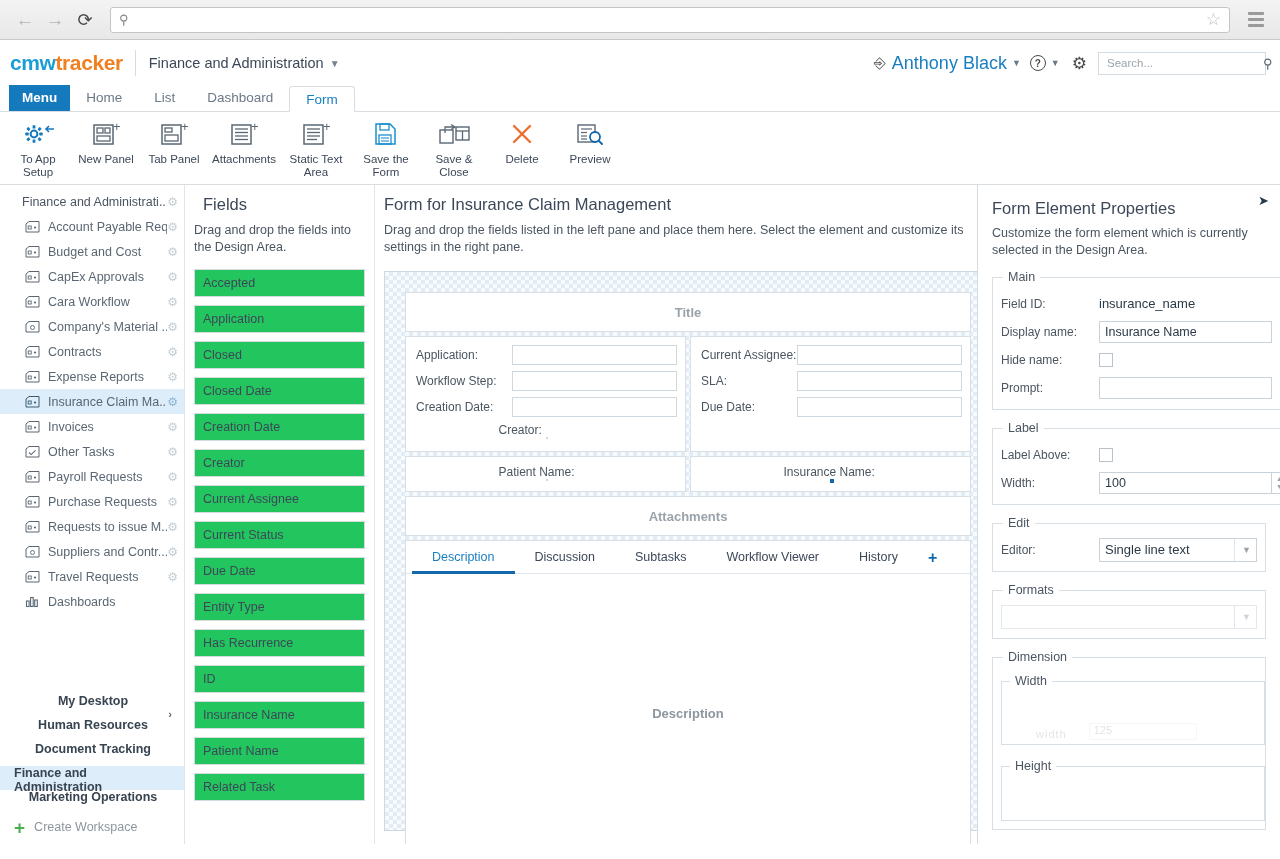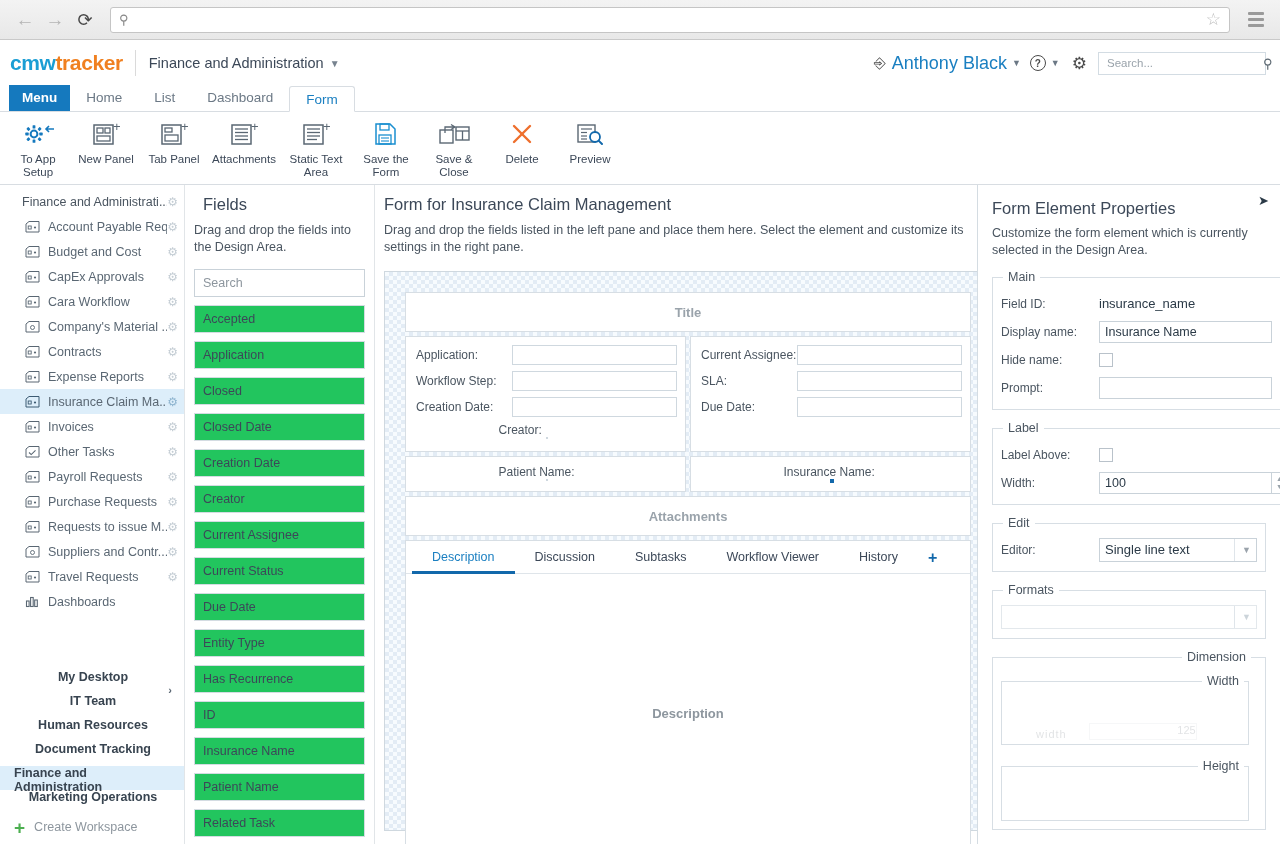--- a/index.html
+++ b/index.html
@@ -322,21 +322,21 @@
     flex: 1; height: 24px; border: 1px solid #c9d2d9;
     display: flex; align-items: center; padding: 0 5px;
     font-size: 13px; color: #2b3a47; background: #fff;
   }
   .pselect .sc {
     margin-left: auto; color: #9aa3ab; font-size: 9px;
     border-left: 1px solid #dfe5ea; padding-left: 7px; height: 100%;
     display: flex; align-items: center;
   }
   .pselect.empty { border-color: #e3e8ec; }
-  fieldset.grp.dim { padding: 4px 16px 8px 8px; text-align: right; }
+  fieldset.grp.dim { padding: 4px 0 8px 8px; }
   fieldset.grp.sub { margin: 6px 0 0 0; padding: 4px 6px; min-height: 52px; }
   .ghost { opacity: 0.16; display: flex; align-items: flex-end; gap: 22px; padding-left: 28px; height: 48px; }
   .ghost .g1 { font-size: 11px; color: #4a5560; letter-spacing: 1px; }
   .ghost .g2 { border: 1px solid #c9d2d9; width: 108px; height: 17px; font-size: 11px; padding-left: 4px; color:#4a5560; }
 </style>
 </head>
 <body>
 
 <div id="browser-chrome">
   <div class="nav-btn">←</div>
@@ -708,23 +708,20 @@
         <span class="sb-label">Dashboards</span>
       </div>
     </div>
 
     <div id="sidebar-bottom">
       <div class="ws-row">
         <span>My Desktop</span>
         <span class="chev">›</span>
       </div>
       <div class="ws-row">
-        <span>IT Team</span>
-      </div>
-      <div class="ws-row">
         <span>Human Resources</span>
       </div>
       <div class="ws-row">
         <span>Document Tracking</span>
       </div>
       <div class="ws-row active">
         <span>Finance and Administration</span>
       </div>
       <div class="ws-row">
         <span>Marketing Operations</span>
@@ -732,21 +729,20 @@
       <div id="create-workspace">
         <span class="plus">+</span>
         <span>Create Workspace</span>
       </div>
     </div>
   </div>
 
   <div id="fields-pane">
     <div id="fields-title">Fields</div>
     <div id="fields-desc">Drag and drop the fields into the Design Area.</div>
-    <input id="fields-search" placeholder="Search" style="">
     <div class="field-chip">Accepted</div>
     <div class="field-chip">Application</div>
     <div class="field-chip">Closed</div>
     <div class="field-chip">Closed Date</div>
     <div class="field-chip">Creation Date</div>
     <div class="field-chip">Creator</div>
     <div class="field-chip">Current Assignee</div>
     <div class="field-chip">Current Status</div>
     <div class="field-chip">Due Date</div>
     <div class="field-chip">Entity Type</div>

